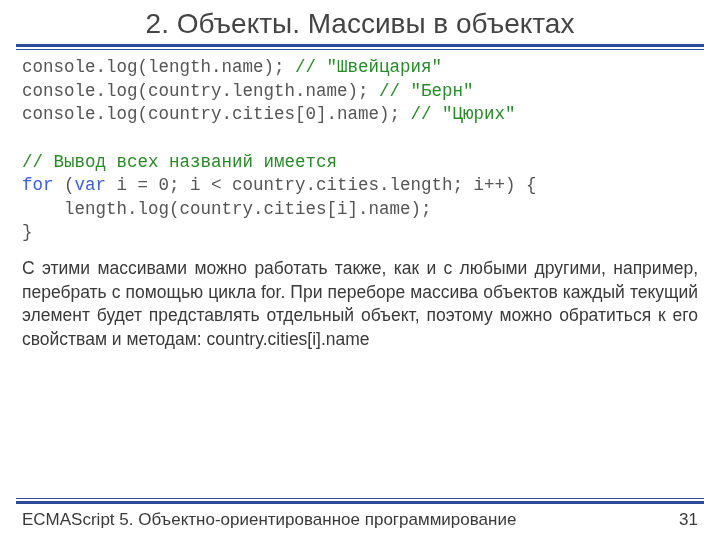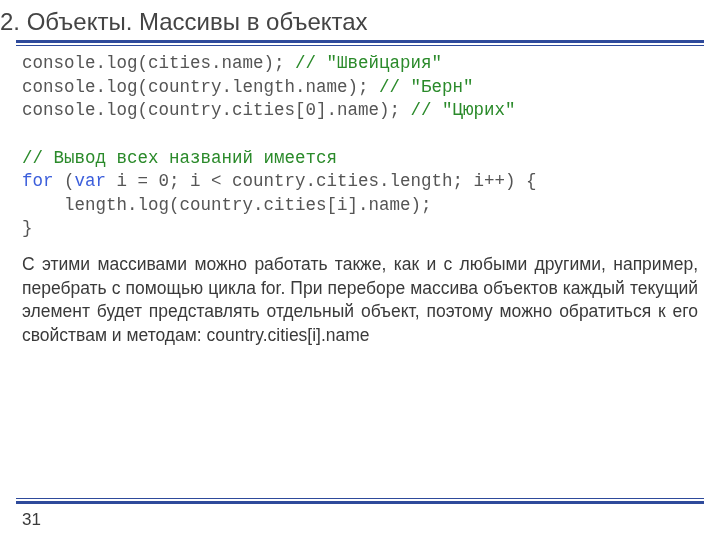--- a/index.html
+++ b/index.html
@@ -12,21 +12,22 @@
     color: #3a3a3a;
     overflow: hidden;
   }
   .slide {
     position: relative;
     width: 720px;
     height: 540px;
     box-sizing: border-box;
   }
   .title {
-    font-size: 24px;
+    text-align: center;
+    font-size: 28px;
     color: #444;
     padding-top: 8px;
   }
   .hr-top {
     margin: 4px 16px 0 16px;
     border: none;
     border-top: 3px solid #2e4a9b;
   }
   .hr-top-thin {
     margin: 2px 16px 0 16px;
@@ -79,35 +80,36 @@
 <body>
 
 <div class="slide">
 
   <div class="title">2. Объекты. Массивы в объектах</div>
   <hr class="hr-top">
   <hr class="hr-top-thin">
 
   <div class="content">
 
-    <div class="code"><span>console.log(cities.name); </span><span class="cmt">// "Швейцария"</span>
+    <div class="code"><span>console.log(length.name); </span><span class="cmt">// "Швейцария"</span>
 <span>console.log(country.length.name); </span><span class="cmt">// "Берн"</span>
 <span>console.log(country.cities[0].name); </span><span class="cmt">// "Цюрих"</span>
 
 <span class="cmt">// Вывод всех названий имеется</span>
 <span class="kw">for</span><span> (</span><span class="kw">var</span><span> i = 0; i &lt; country.cities.length; i++) {</span>
 <span>    length.log(country.cities[i].name);</span>
 <span>}</span></div>
 
 
     <div class="para">С этими массивами можно работать также, как и с любыми другими, например, перебрать с помощью цикла for. При переборе массива объектов каждый текущий элемент будет представлять отдельный объект, поэтому можно обратиться к его свойствам и методам: country.cities[i].name</div>
 
   </div>
 
   <div class="footer-wrap">
     <hr class="hr-bot-thin">
     <hr class="hr-bot">
     <div class="footer">
+      <span>ECMAScript 5. Объектно-ориентированное программирование</span>
       <span>31</span>
     </div>
   </div>
 
 </div>
 
 </body></html>

